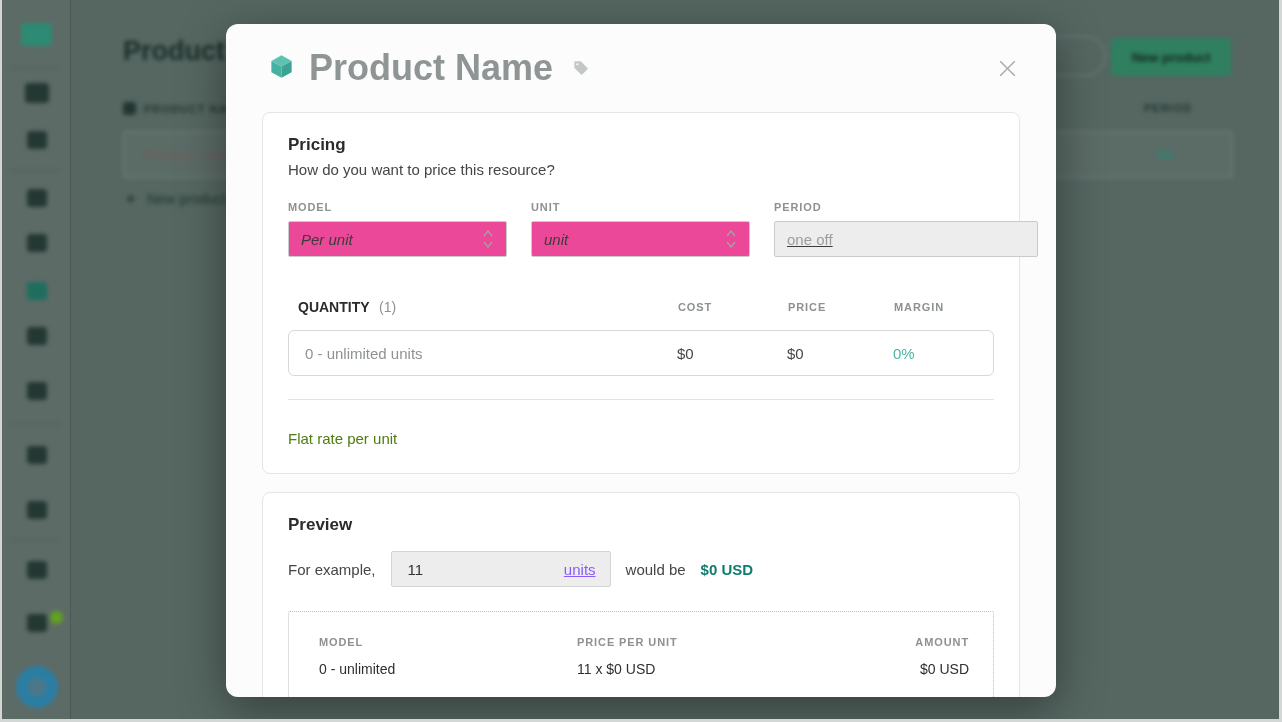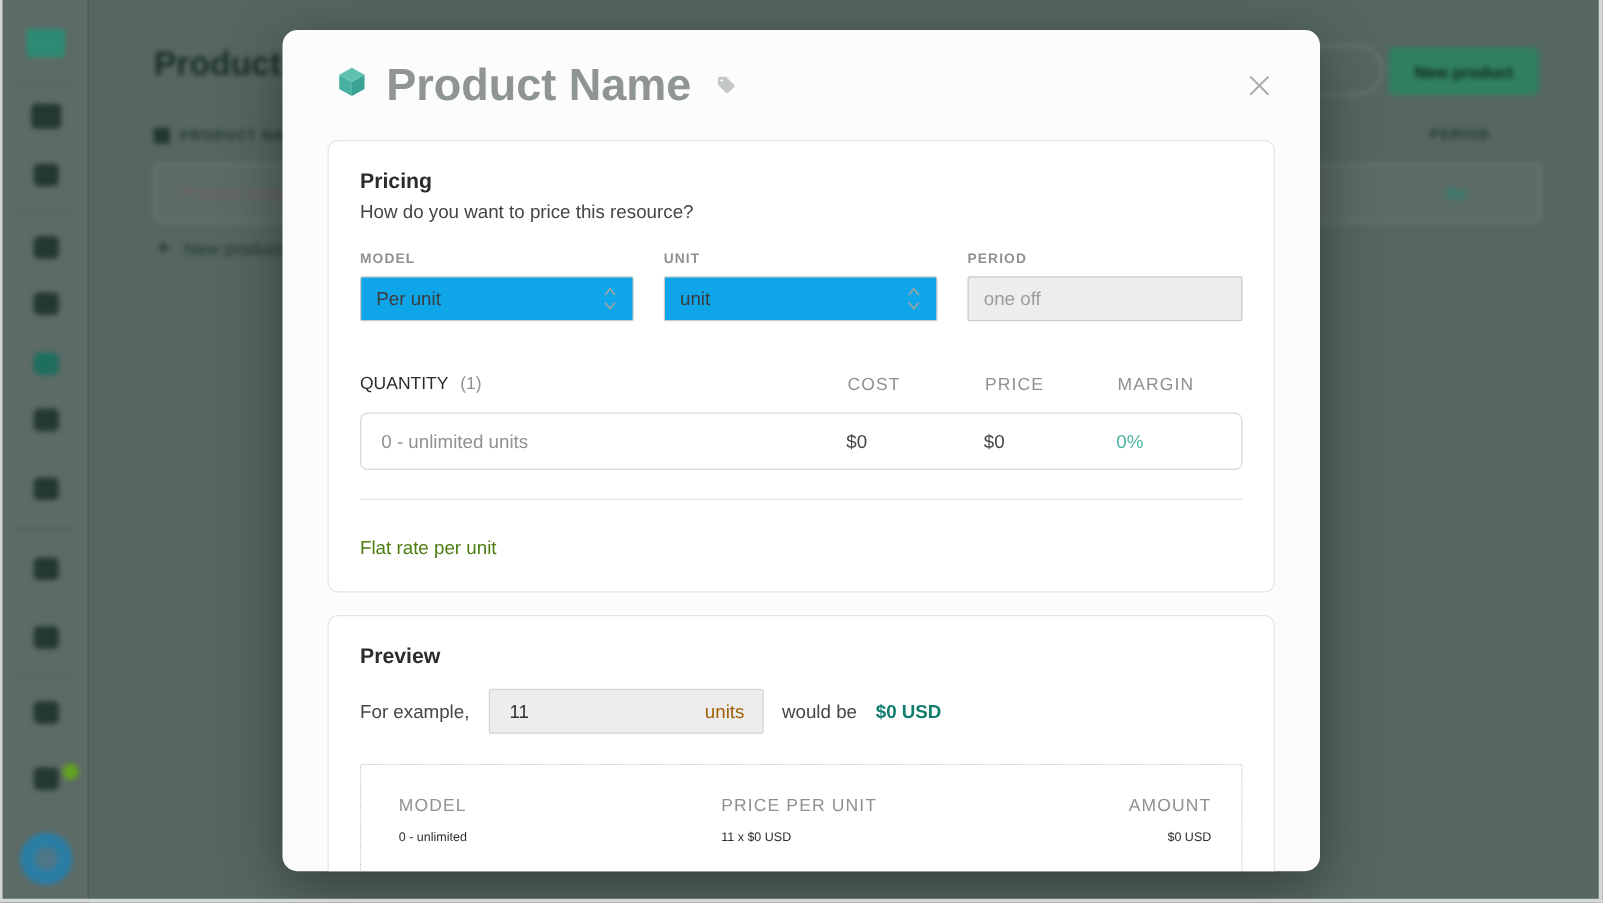--- a/index.html
+++ b/index.html
@@ -58,54 +58,54 @@
 
   .card { background:#ffffff; border:1px solid #e5e5e5; border-radius:8px; margin:0 36px; padding:22px 25px 26px 25px; }
   .card + .card { margin-top:18px; }
   .card-heading { font-size:17px; font-weight:700; color:#2b2b2b; }
   .card-sub { font-size:15px; color:#454545; margin-top:6px; }
 
   .field-row { display:flex; gap:24px; margin-top:23px; }
   .field { width:220px; }
   .f-label { font-size:11px; font-weight:700; letter-spacing:.9px; color:#8d9191; }
   .f-control {
-    margin-top:8px; height:36px; background:#0ea5e9; border:1px solid #c8cbca; border-radius:2px;
-    display:flex; align-items:center; padding:0 12px; font-size:15px; color:#3c3c3c; cursor:pointer;
+    margin-top:8px; height:36px; background:#ec4899; border:1px solid #c8cbca; border-radius:2px;
+    display:flex; align-items:center; padding:0 12px; font-size:15px; color:#3c3c3c; cursor:pointer;font-style:italic;
   }
   .f-control .chev { margin-left:auto; display:flex; }
-  .f-input { margin-top:8px; height:36px; width:220px; background:#ededed; border:1px solid #c8cbca;
+  .f-input { margin-top:8px; height:36px; width:264px; background:#ededed; border:1px solid #c8cbca;
     border-radius:2px; padding:0 12px; font-size:15px; color:#3c3c3c;
-    font-family:"Liberation Sans", sans-serif; }
+    font-family:"Liberation Sans", sans-serif;text-decoration:underline; }
   .f-input::placeholder { color:#9a9e9d; }
 
   .qty-grid { display:grid; grid-template-columns:1fr 110px 106px 100px; align-items:center; }
   .qty-head { margin-top:41px; }
-  .qty-label { font-size:14px; font-weight:400; color:#2b2b2b; }
+  .qty-label { font-size:14px; font-weight:700; color:#2b2b2b;margin-left:10px; }
   .qty-count { font-size:14px; font-weight:400; color:#8d9191; margin-left:5px; }
-  .col-label { font-size:14px; font-weight:400; letter-spacing:.9px; color:#8d9191; }
+  .col-label { font-size:11px; font-weight:700; letter-spacing:.9px; color:#8d9191; }
   .tier-row { margin-top:14px; height:46px; border:1px solid #d8d8d8; border-radius:6px; background:#fff;
     font-size:15px; cursor:pointer; }
   .tier-row .range { color:#8e9292; padding-left:16px; }
   .tier-row .money { color:#454545; }
   .tier-row .margin { color:#4db6a5; }
   .hr { margin-top:23px; height:1px; background:#e2e2e2; }
   .flat-note { margin-top:30px; font-size:15px; color:#4d7c0f; }
 
   .example-row { display:flex; align-items:center; gap:15px; margin-top:16px; font-size:15px; color:#454545; }
   .ex-inputwrap { width:220px; height:36px; background:#ededed; border:1px solid #d2d5d4; border-radius:2px;
     display:flex; align-items:center; padding:0 14px 0 0; }
   .ex-inputwrap input { flex:1; min-width:0; height:100%; background:transparent; border:none; outline:none;
     font-size:15px; color:#333; padding:0 0 0 16px; font-family:"Liberation Sans", sans-serif; }
-  .ex-inputwrap .suffix { color:#a16207; font-size:15px; }
+  .ex-inputwrap .suffix { color:#8b5cf6; font-size:15px;text-decoration:underline; }
   .ex-result { color:#0f7d6e; font-weight:700; }
 
   .prev-box { margin-top:24px; border:1px dotted #bfbfbf; border-radius:2px; padding:24px 24px 24px 30px; height:160px; }
   .prev-grid { display:grid; grid-template-columns:258px 1fr auto; align-items:center; }
   .prev-grid .right { text-align:right; }
-  .prev-row { margin-top:13px; font-size:10px; color:#2f2f2f; }
+  .prev-row { margin-top:13px; font-size:14px; color:#2f2f2f; }
 
   .frame { position:absolute; inset:0; border-left:2px solid #d3d7d5; border-right:3px solid #d3d7d5;
     border-bottom:3px solid #d3d7d5; pointer-events:none; z-index:50; }
 </style>
 </head>
 <body>
 
 <div>
   <div class="bg-sidebar">
     <div class="bg-blur">

